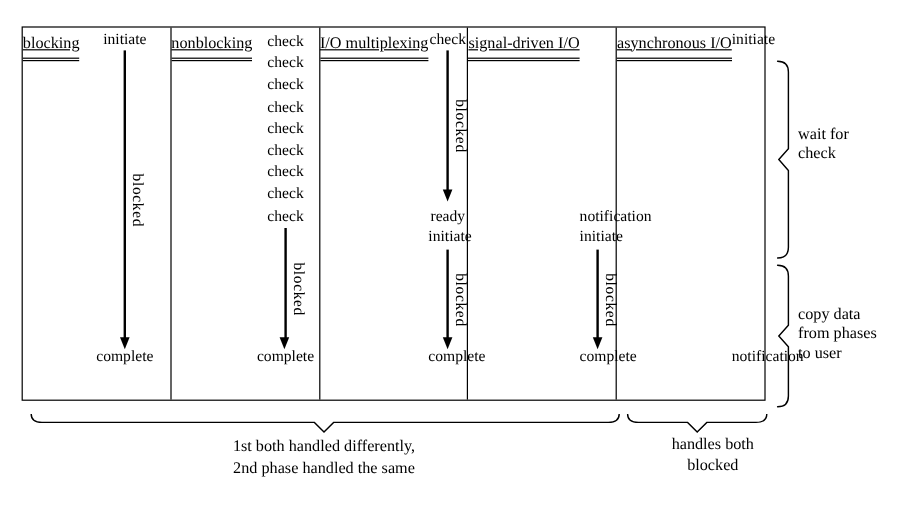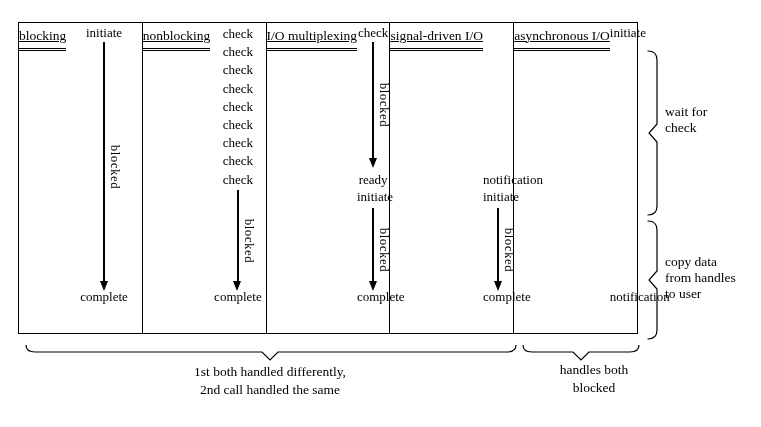--- a/index.html
+++ b/index.html
@@ -128,30 +128,30 @@
   <div class="side-label" style="top:104px;">
     <div>wait for</div>
     <div>check</div>
   </div>
 
   <svg class="brace" style="left:644px;top:220px;" width="17" height="120" viewBox="0 0 17 120">
     <path d="M 4 1 Q 13 1 13 10 L 13 51 L 5 60 L 13 69 L 13 110 Q 13 119 4 119"></path>
   </svg>
   <div class="side-label" style="top:254px;">
     <div>copy data</div>
-    <div>from handles</div>
+    <div>from phases</div>
     <div>to user</div>
   </div>
 
   <svg class="brace" style="left:25px;top:345px;" width="492" height="18" viewBox="0 0 492 18">
     <path d="M 1 0 Q 1 7 10 7 L 237 7 L 245 15 L 253 7 L 482 7 Q 491 7 491 0"></path>
   </svg>
   <div class="bottom-label" style="left:120px;top:363px;width:300px;">
     <div>1st both handled differently,</div>
-    <div>2nd call handled the same</div>
+    <div>2nd phase handled the same</div>
   </div>
 
   <svg class="brace" style="left:522px;top:345px;" width="118" height="18" viewBox="0 0 118 18">
     <path d="M 1 0 Q 1 7 10 7 L 51 7 L 59 15 L 67 7 L 108 7 Q 117 7 117 0"></path>
   </svg>
   <div class="bottom-label" style="left:536px;top:361px;width:116px;">
     <div>handles both</div>
     <div>blocked</div>
   </div>
 

